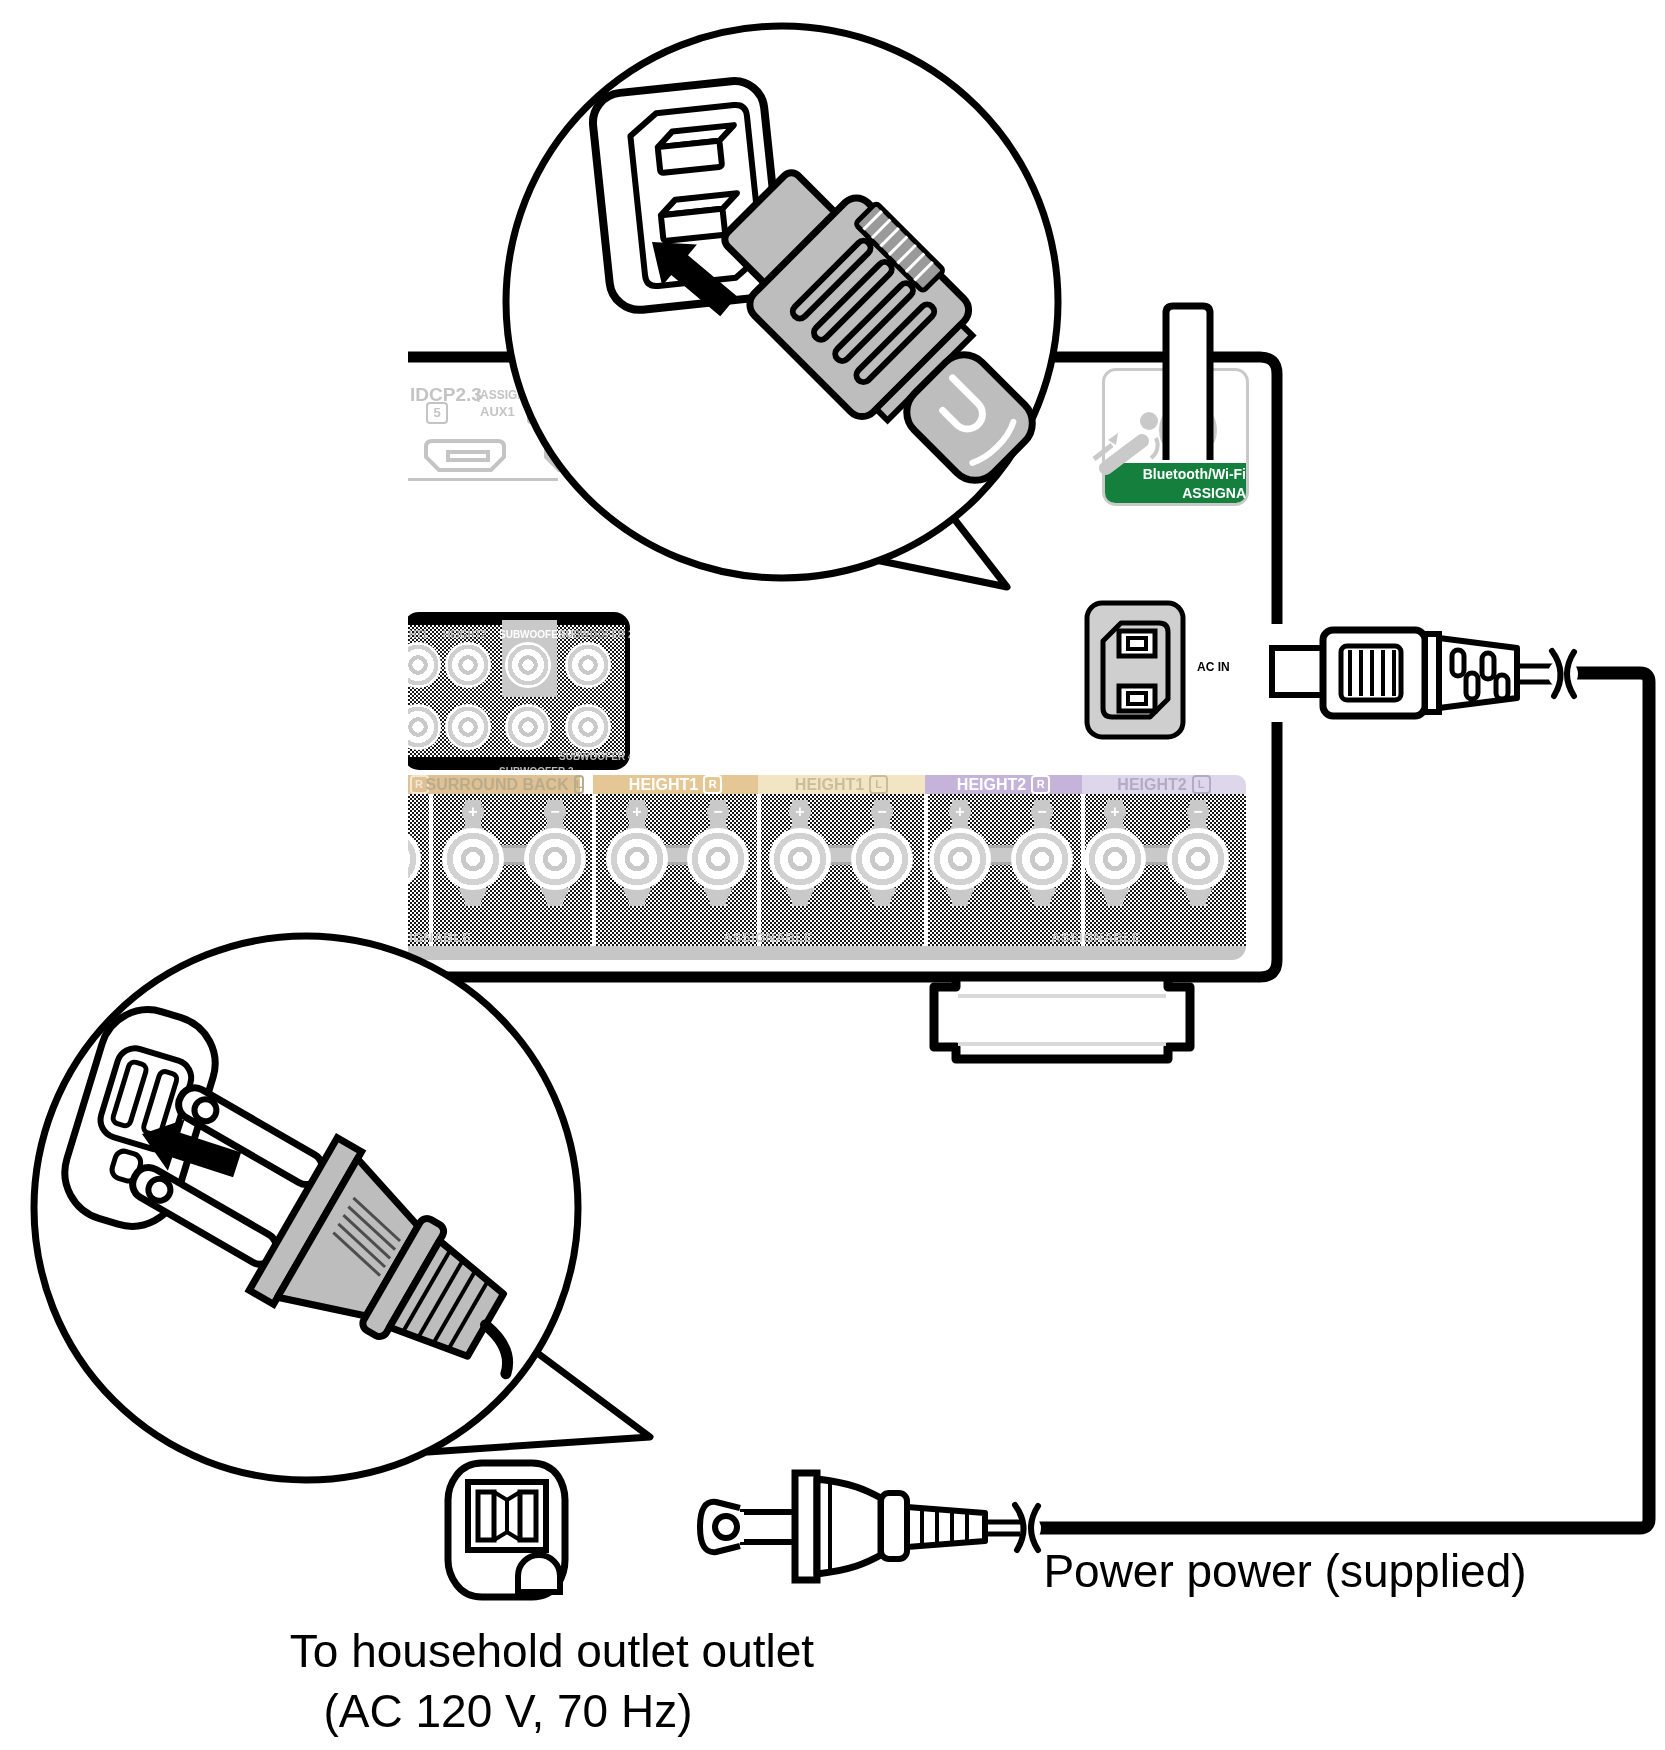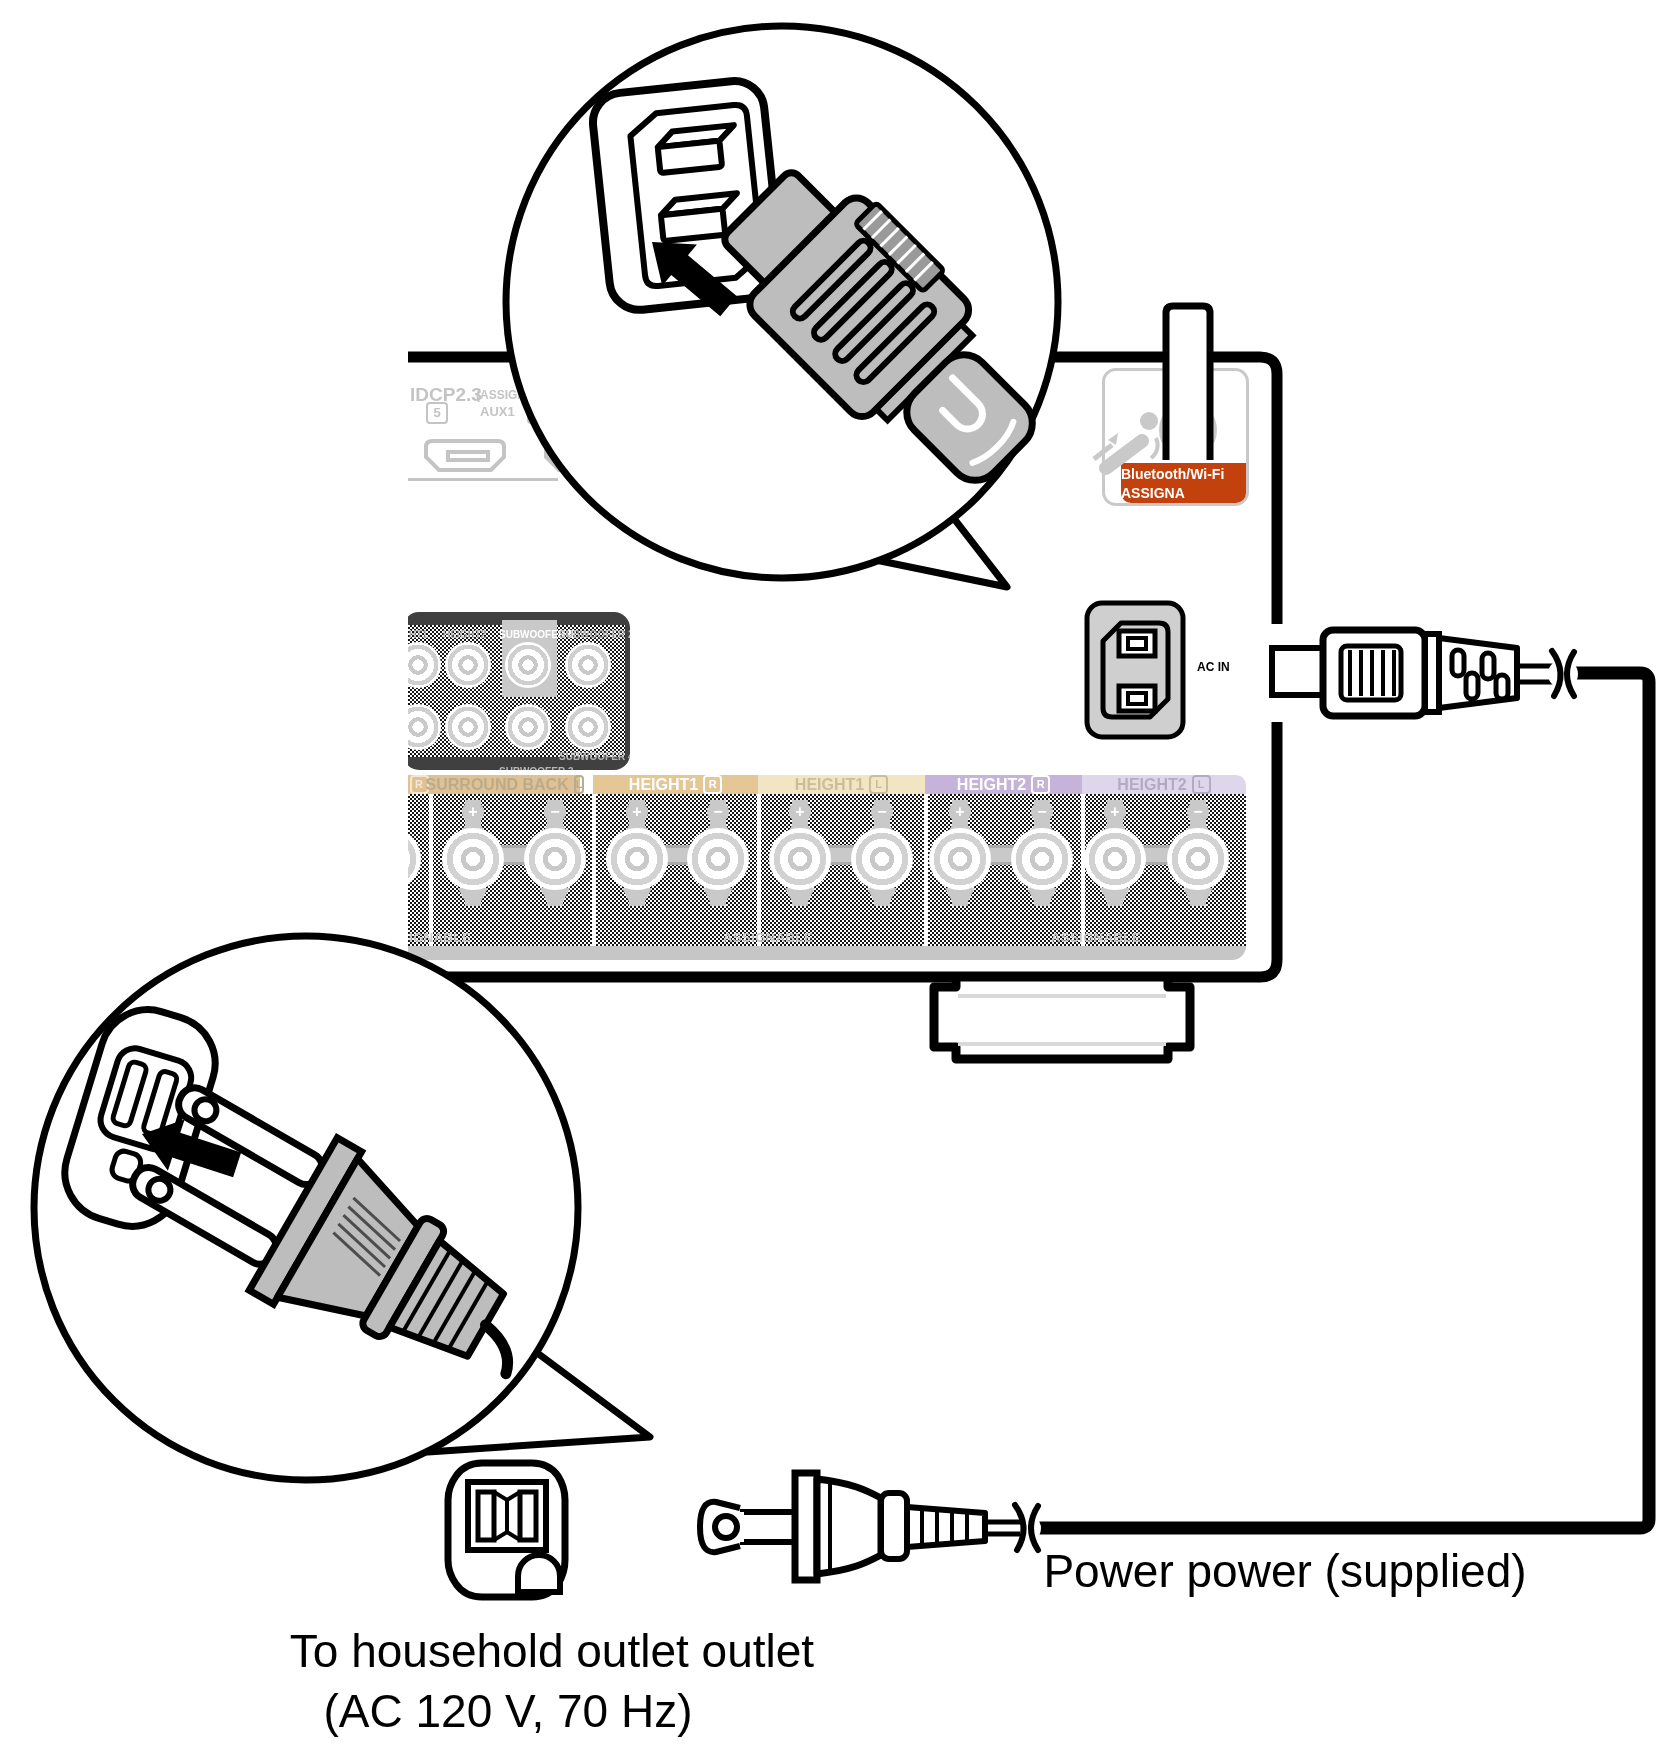--- a/index.html
+++ b/index.html
@@ -7,28 +7,28 @@
        font-family:"Liberation Sans","DejaVu Sans",sans-serif;}
   .abs{position:absolute;}
   
   #panel{position:absolute;left:408px;top:0;width:877px;height:1100px;overflow:hidden;}
   .graytxt{color:#c4c4c4;}
   .hdmibox{border:2px solid #c4c4c4;border-radius:4px;width:18px;height:18px;
            font-size:13px;font-weight:bold;color:#c4c4c4;text-align:center;line-height:18px;}
   
   #antbox{left:694px;top:368px;width:141px;height:132px;border:3px solid #c9c9c9;
           border-radius:14px;background:#fff;}
-  #antband{position:absolute;left:16px;right:0;bottom:0;height:40px;background:#c2410c;
+  #antband{position:absolute;left:0;right:0;bottom:0;height:40px;background:#15803d;
            border-radius:0 0 10px 10px;color:#fff;font-weight:bold;font-size:14px;
-           text-align:left;line-height:19px;padding-top:2px;box-sizing:border-box;}
+           text-align:right;line-height:19px;padding-top:2px;box-sizing:border-box;}
   
   .dither{background-image:repeating-conic-gradient(#161616 0% 25%, #ffffff 0% 50%);
           background-size:4px 4px;}
   
-  #preout{left:-5px;top:612px;width:227px;height:158px;background:#404040;
+  #preout{left:-5px;top:612px;width:227px;height:158px;background:#000000;
           border-radius:16px;overflow:hidden;}
   #preout .din{position:absolute;left:5px;top:13px;width:217px;height:132px;}
   .rca{position:absolute;width:46px;height:46px;border-radius:50%;
        background:radial-gradient(circle,#fff 0 17%,#c9c9c9 17% 30%,#fff 30% 49%,#cfcfcf 49% 63%,#fff 63% 80%,#c9c9c9 80% 100%);}
   .tinylbl{position:absolute;font-size:10px;font-weight:bold;color:#b5b5b5;white-space:nowrap;}
   
   .seg{position:absolute;top:775px;height:19px;display:flex;align-items:center;
        justify-content:center;gap:5px;font-size:16px;font-weight:bold;white-space:nowrap;}
   .badge{display:inline-block;width:15px;height:15px;border:2px solid;border-radius:4px;
          font-size:11px;font-weight:bold;line-height:15px;text-align:center;}

